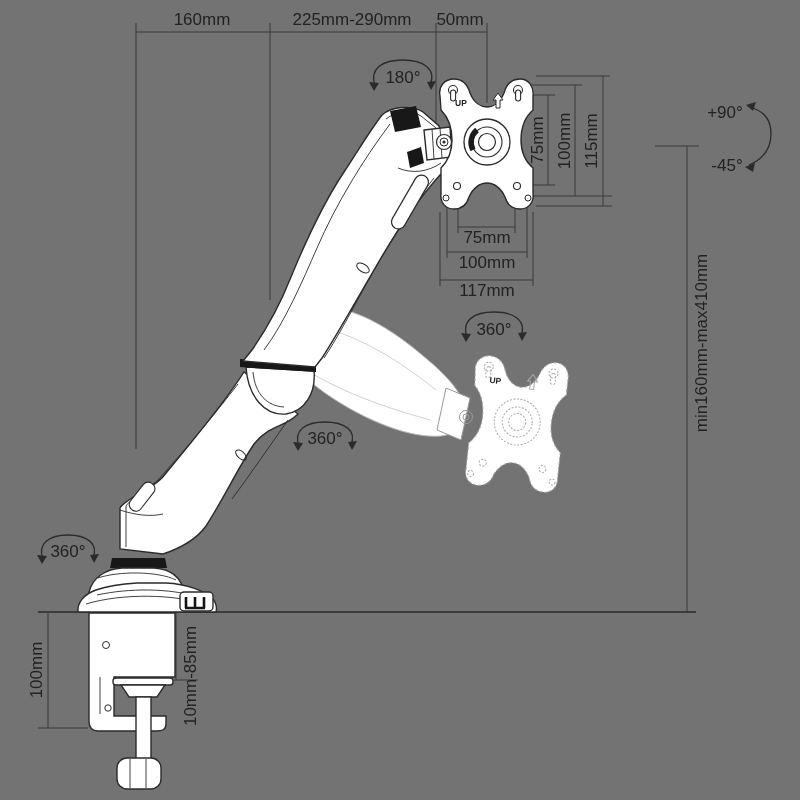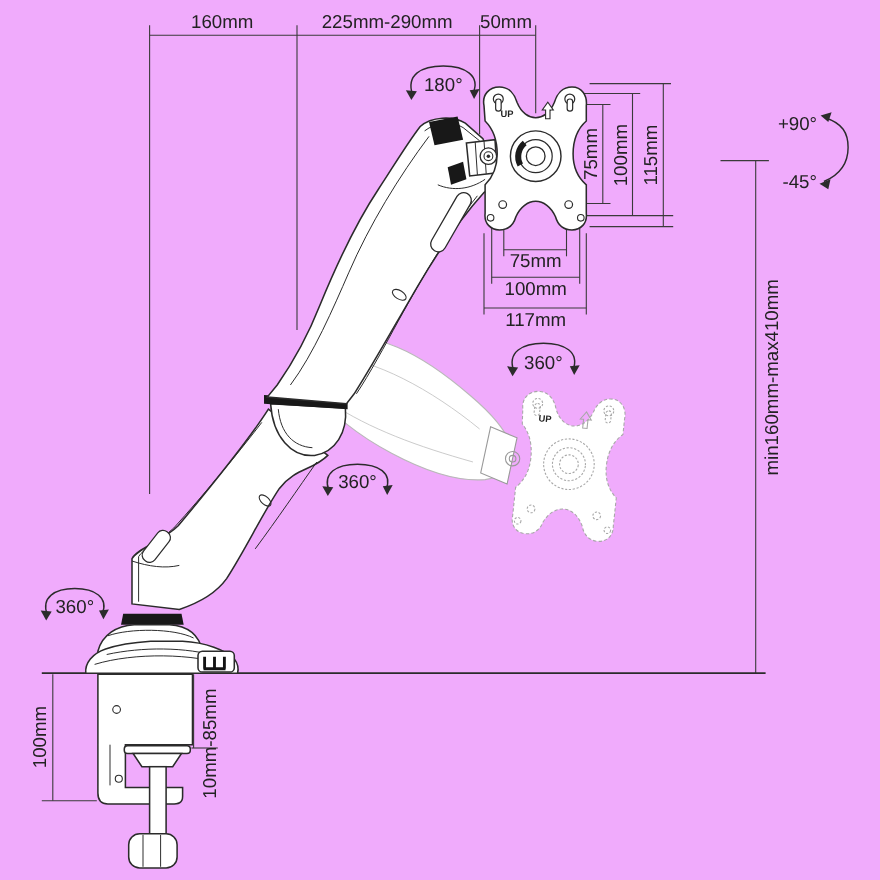--- a/index.html
+++ b/index.html
@@ -1,16 +1,16 @@
 <!DOCTYPE html>
 <html><head>
 <meta charset="utf-8">
 <style>
   html,body{margin:0;padding:0;background:#ffffff;}
-  #canvas{position:relative;width:800px;height:800px;background:#f0abfc;overflow:hidden;}
+  #canvas{position:relative;width:800px;height:800px;background:#737373;overflow:hidden;}
   svg{display:block;}
   text{font-family:"Liberation Sans","DejaVu Sans",sans-serif;fill:#222222;}
   .dim-label{font-size:17px;}
   .angle-label{font-size:17px;}
   .up-label{font-size:8.5px;font-weight:bold;}
   .dimline{stroke:#3a3a3a;stroke-width:1;fill:none;}
   .outline{stroke:#2b2b2b;stroke-width:1.4;fill:#ffffff;}
   .outline-thin{stroke:#2b2b2b;stroke-width:0.9;fill:none;}
   .blackfill{fill:#181818;stroke:none;}
   .ghostline{stroke:#b9b9b9;stroke-width:1;fill:#ffffff;}

